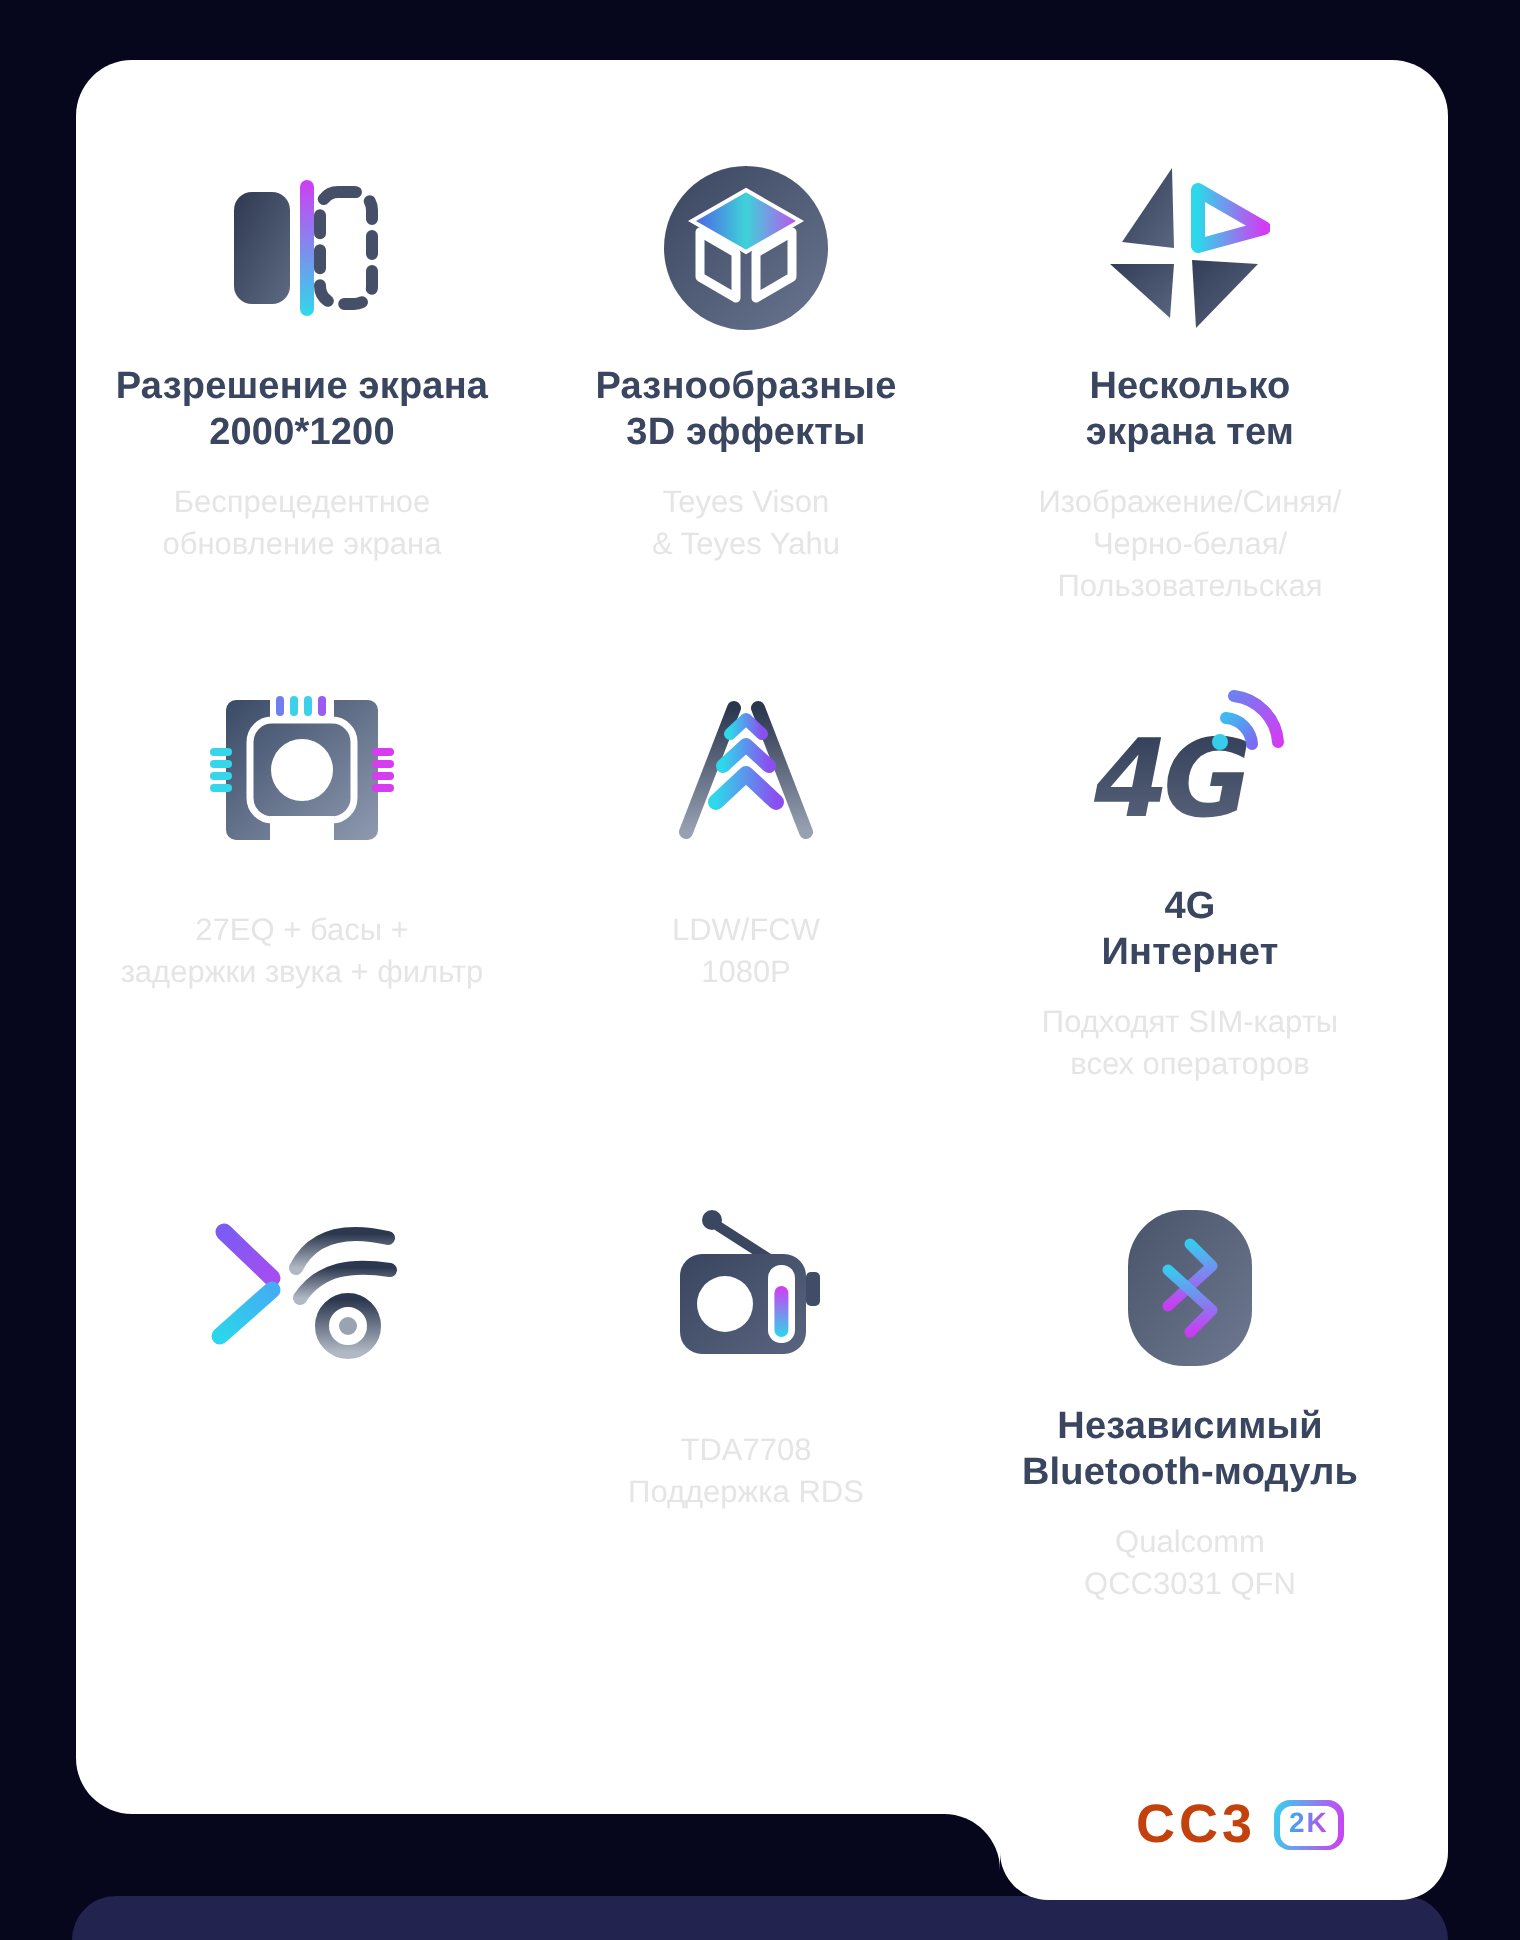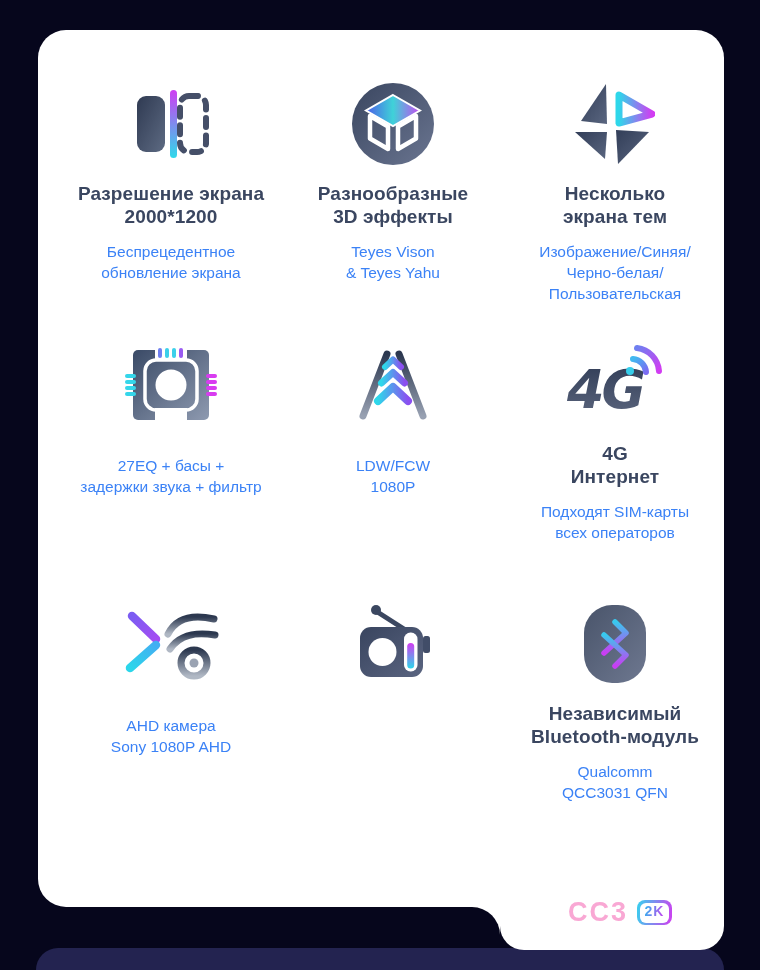--- a/index.html
+++ b/index.html
@@ -10,30 +10,30 @@
   }
   .card{position:absolute;left:38px;top:30px;width:686px;height:877px;
     background:#ffffff;border-radius:28px;z-index:3;}
   .tab{position:absolute;left:500px;top:850px;width:224px;height:100px;
     background:#ffffff;border-radius:0 0 24px 24px;z-index:4;}
   .fillet-w{position:absolute;left:472px;top:907px;width:28px;height:28px;background:#ffffff;z-index:4;}
   .fillet-d{position:absolute;left:472px;top:907px;width:28px;height:28px;background:#06061c;
     border-top-right-radius:28px;z-index:5;}
   .next-card{position:absolute;left:36px;top:948px;width:688px;height:22px;
     background:#232350;border-radius:26px 26px 0 0;z-index:1;}
-  .grid{position:absolute;left:50px;top:30px;width:686px;box-sizing:border-box;
+  .grid{position:absolute;left:30px;top:30px;width:686px;box-sizing:border-box;
     padding:48px 10px 0;display:grid;grid-template-columns:repeat(3,1fr);
     grid-auto-rows:260px;z-index:6;}
   .cell{display:flex;flex-direction:column;align-items:center;text-align:center;}
   .icon-wrap{height:92px;display:flex;align-items:center;justify-content:center;margin-bottom:12px;}
   .f-title{font-size:19px;font-weight:700;color:#3a4660;line-height:23px;
     white-space:pre-line;letter-spacing:.1px;}
-  .f-desc{margin-top:13px;font-size:15.5px;color:#3b82f6;line-height:21px;white-space:pre-line;}
+  .f-desc{margin-top:13px;font-size:15.5px;color:#e5e5e5;line-height:21px;white-space:pre-line;}
   .logo{position:absolute;left:568px;top:897px;display:flex;align-items:center;gap:9px;z-index:7;}
-  .logo-text{font-size:27px;font-weight:800;color:#f9a8d4;letter-spacing:2px;}
+  .logo-text{font-size:27px;font-weight:800;color:#c2410c;letter-spacing:2px;}
   .badge{background:linear-gradient(100deg,#35d3ee,#d13cf0);border-radius:8px;padding:2.5px;display:inline-flex;}
   .badge-inner{background:#ffffff;border-radius:6px;padding:0 5px;height:20px;
     display:flex;justify-content:center;}
   .badge-text{font-size:14px;font-weight:800;letter-spacing:1px;
     background:linear-gradient(100deg,#2fb4ee,#d13cf0);
     -webkit-background-clip:text;background-clip:text;color:transparent;}
 </style>
 </head>
 <body>
 
@@ -233,22 +233,20 @@
         <path d="M10,64 L36,41" stroke="url(#i7c)" stroke-width="8.5" stroke-linecap="round" fill="none"></path>
         <g stroke="url(#i7s)" fill="none" stroke-linecap="round">
           <path d="M48,24 L48,62" stroke-width="7"></path>
           <path d="M48,30 C56,14 72,10 94,15" stroke-width="7"></path>
           <path d="M50,45 C60,30 76,28 95,31" stroke-width="7"></path>
           <circle cx="74" cy="59" r="13" stroke-width="7"></circle>
         </g>
         <circle cx="74" cy="59" r="4.5" fill="#9aa3b2"></circle>
       </svg>
     </div>
-    <div class="f-desc">AHD камера
-Sony 1080P AHD</div>
   </div>
 
   <div class="cell">
     <div class="icon-wrap">
       <svg width="92" height="82" viewBox="0 0 92 82">
         <defs>
           <linearGradient id="i8s" x1="0" y1="0" x2="1" y2="1">
             <stop offset="0" stop-color="#39455f"></stop>
               <stop offset="1" stop-color="#5a6480"></stop>
           </linearGradient>
@@ -259,20 +257,22 @@
         </defs>
         <circle cx="29" cy="7" r="5" fill="#3b4760"></circle>
         <path d="M32,10 L57,26" stroke="#3b4760" stroke-width="5" stroke-linecap="round"></path>
         <rect x="76" y="33" width="7" height="17" rx="2.5" fill="#414d68"></rect>
         <rect x="13" y="24" width="63" height="50" rx="11" fill="url(#i8s)"></rect>
         <circle cx="35.5" cy="49" r="14" fill="#ffffff"></circle>
         <rect x="57" y="29.5" width="13.5" height="39" rx="6.5" fill="#ffffff"></rect>
         <rect x="60.2" y="40" width="7" height="25.5" rx="3.5" fill="url(#i8g)"></rect>
       </svg>
     </div>
+    <div class="f-desc">TDA7708
+Поддержка RDS</div>
   </div>
 
   <div class="cell">
     <div class="icon-wrap">
       <svg width="84" height="84" viewBox="0 0 84 84">
         <defs>
           <linearGradient id="i9s" x1="0" y1="0" x2="1" y2="1">
             <stop offset="0" stop-color="#49546a"></stop>
               <stop offset="1" stop-color="#6e7890"></stop>
           </linearGradient>

